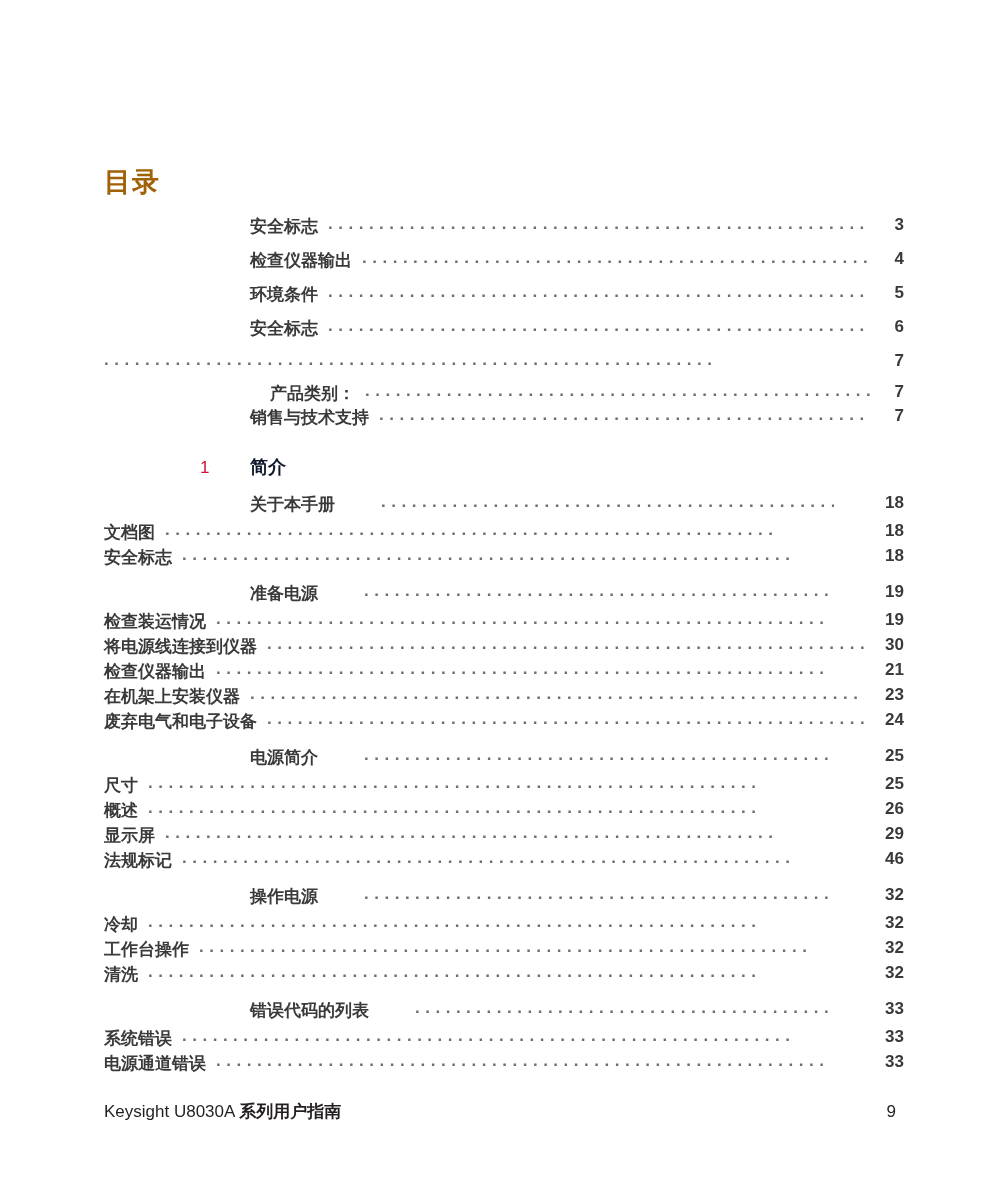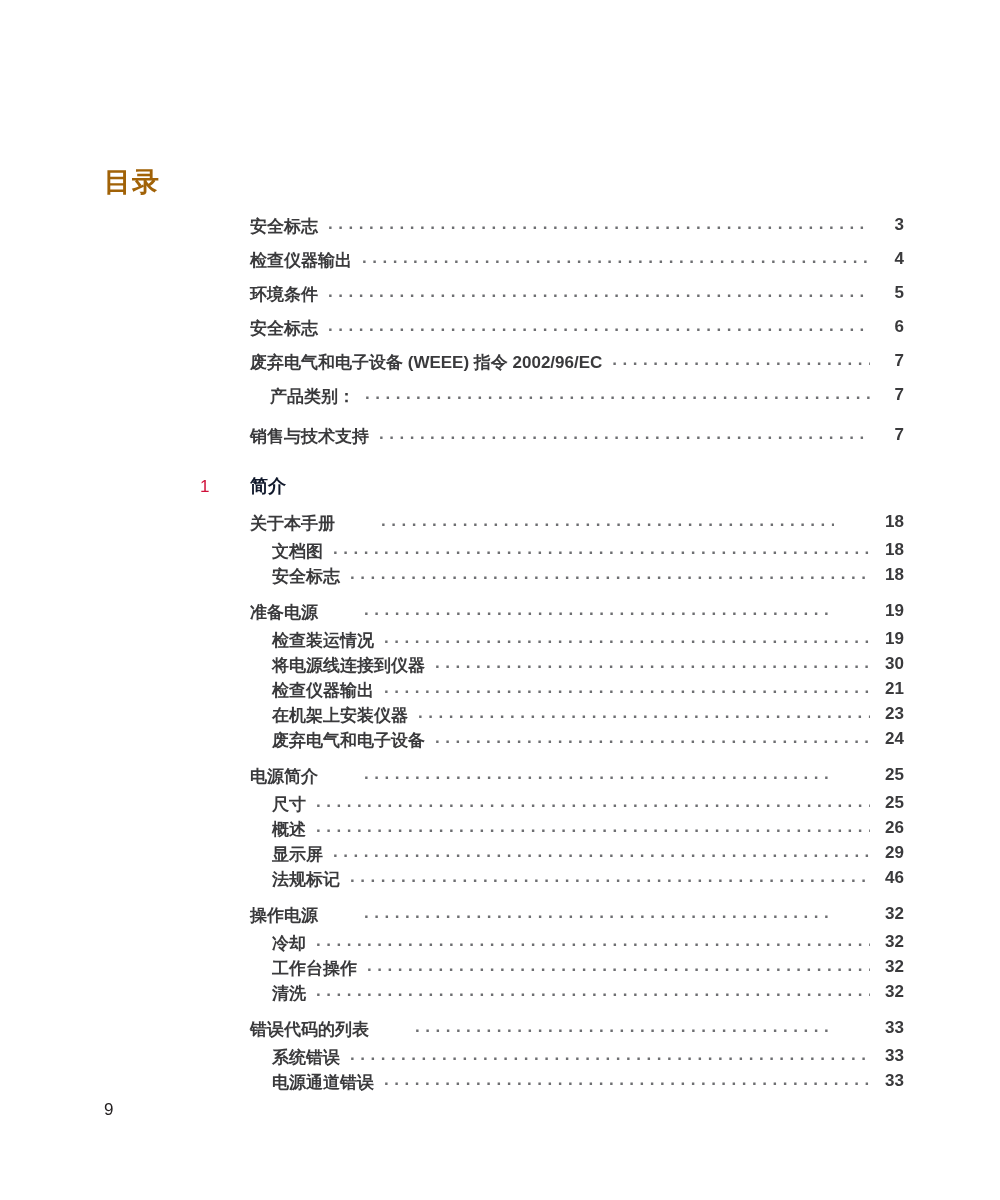--- a/index.html
+++ b/index.html
@@ -60,21 +60,21 @@
     flex: 0 0 auto;
     width: 34px;
     text-align: right;
     color: #3a3a3c;
     font-size: 17px;
   }
 
   
   .lvl0 { margin-bottom: 11px; }
   .lvl0 .label { margin-left: 146px; }
-  .lvl1 { margin-bottom: 17px; }
+  .lvl1 { margin-bottom: 1px; }
   .lvl1 .label { margin-left: 166px; }
 
   .chapter-head {
     display: flex;
     align-items: baseline;
     margin-top: 26px;
     margin-bottom: 14px;
   }
   .chapter-num {
     width: 146px;
@@ -86,21 +86,21 @@
   }
   .chapter-title {
     color: #0f172a;
     font-size: 18px;
     font-weight: 700;
   }
 
   .sec1 { margin-bottom: 5px; gap: 36px; }
   .sec1 .label { margin-left: 146px; }
   .sec2 { margin-bottom: 2px; }
-  .sec2 .label { margin-left: 168px; }
+  .sec2 .label { }
 
   .group-gap { height: 11px; }
 
   .footer {
     position: absolute;
     left: 104px;
     right: 104px;
     top: 1100px;
     display: flex;
     justify-content: space-between;
@@ -134,21 +134,20 @@
         <span class="label">环境条件</span>
         <span class="leader">............................................................</span>
         <span class="pageno">5</span>
       </div>
       <div class="entry lvl0">
         <span class="label">安全标志</span>
         <span class="leader">............................................................</span>
         <span class="pageno">6</span>
       </div>
       <div class="entry lvl0">
-        <span class="label">废弃电气和电子设备 (WEEE) 指令 2002/96/EC</span>
         <span class="leader">............................................................</span>
         <span class="pageno">7</span>
       </div>
       <div class="entry lvl1">
         <span class="label">产品类别：</span>
         <span class="leader">............................................................</span>
         <span class="pageno">7</span>
       </div>
       <div class="entry lvl0">
         <span class="label">销售与技术支持</span>
@@ -264,16 +263,17 @@
         <span class="pageno">33</span>
       </div>
       <div class="entry sec2">
         <span class="label">电源通道错误</span>
         <span class="leader">............................................................</span>
         <span class="pageno">33</span>
       </div>
     </div>
 
   <div class="footer">
+    <div class="footer-left"><span class="brand">Keysight U8030A </span><span class="sub">系列用户指南</span></div>
     <div class="footer-right">9</div>
   </div>
 
 </div>
 
 </body></html>

